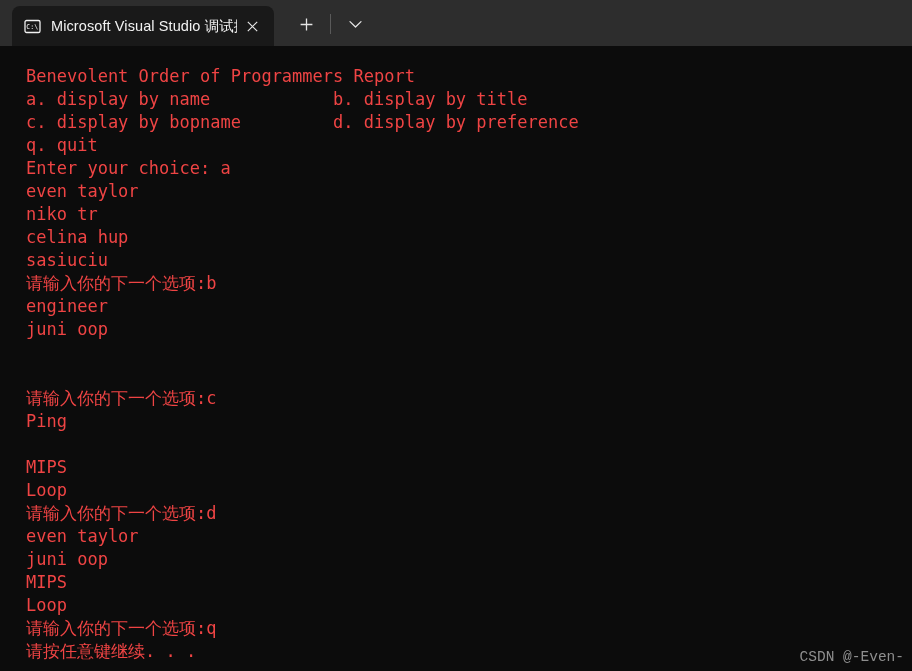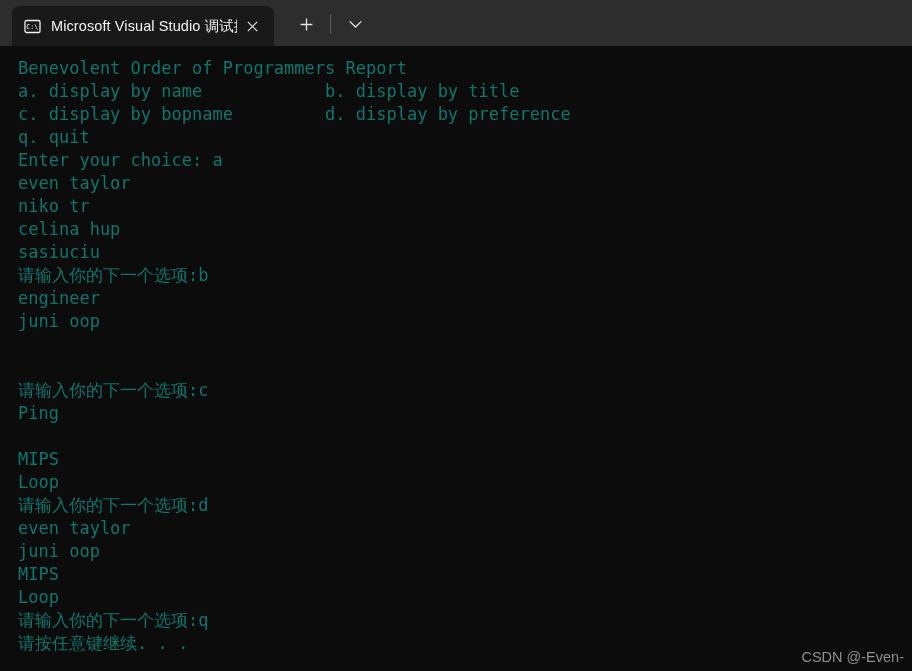--- a/index.html
+++ b/index.html
@@ -114,36 +114,36 @@
     position: relative;
     flex: 1 1 auto;
     background: #0c0c0c;
     overflow: hidden;
   }
 
   .console-text {
     position: absolute;
     left: 10px;
     top: 3px;
-    margin: 8px;
-    color: #0f766e;
+    margin: 16px;
+    color: #ef4444;
     font-family: "DejaVu Sans Mono", "Liberation Mono", monospace;
     font-size: 17px;
     line-height: 23px;
     white-space: pre;
     letter-spacing: 0px;
     tab-size: 8;
   }
 
   .watermark {
     position: absolute;
     right: 8px;
     bottom: 6px;
     color: #9a9a9a;
-    font-family: Liberation Sans, sans-serif;
+    font-family: Liberation Mono, monospace;
     font-size: 14.5px;
     white-space: nowrap;
     opacity: 0.92;
     margin-left: 36px;
   }
 </style>
 </head>
 <body>
 
 <div class="window">

